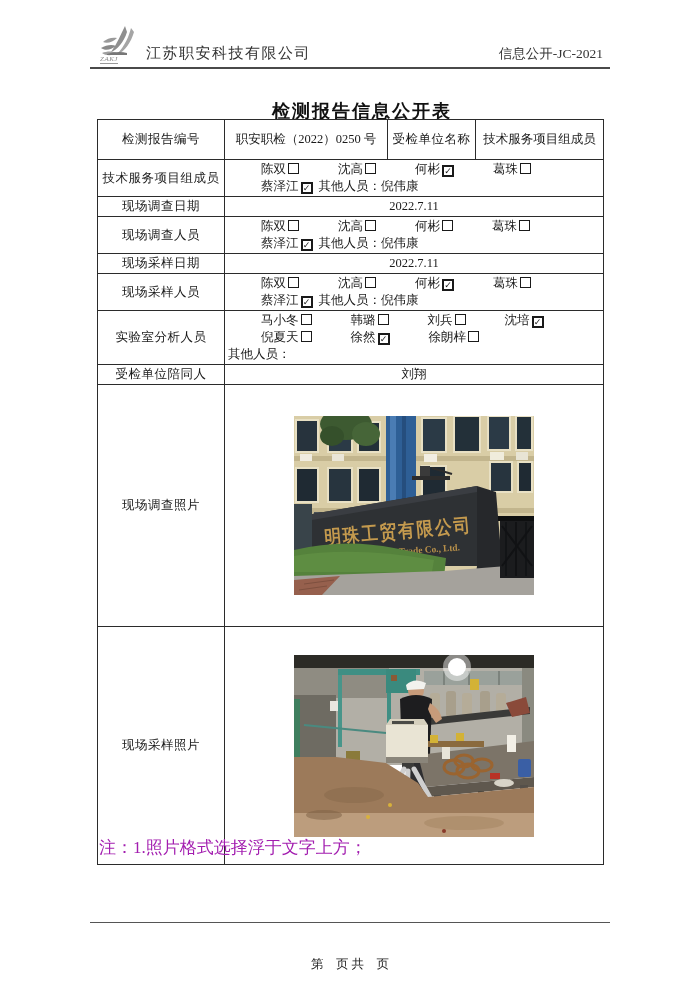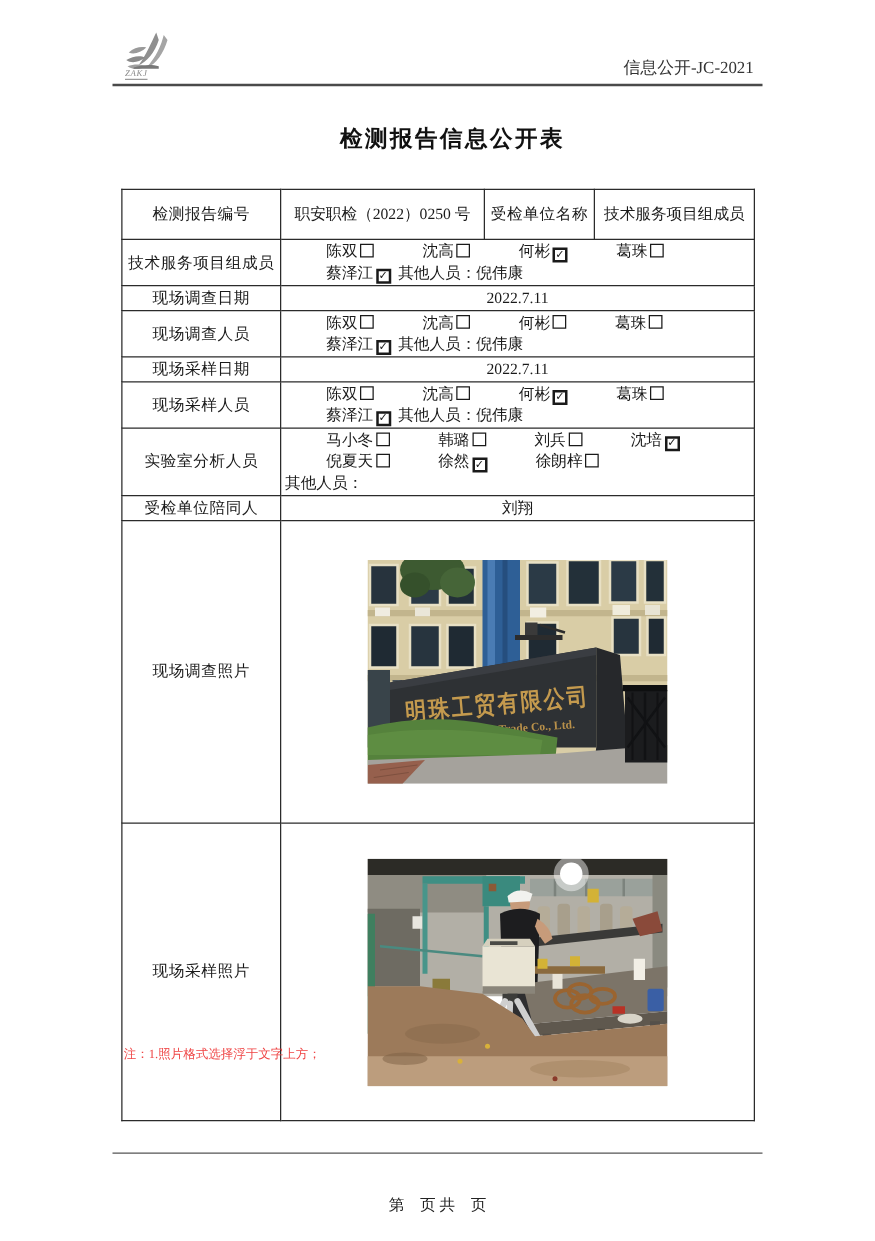--- a/index.html
+++ b/index.html
@@ -16,57 +16,58 @@
     color:#8a8a8a;border-bottom:1px solid #9a9a9a;letter-spacing:.5px;line-height:8px;}
   .company{position:absolute;left:49px;bottom:3px;font-size:15px;color:#333;letter-spacing:1.5px;}
   .doc-code{position:absolute;right:0;bottom:3px;font-size:13.5px;color:#333;}
   .header-rule{position:absolute;left:90px;top:67px;width:520px;height:0;
     border-top:2px solid #4a4a4a;}
   
   .title{position:absolute;left:0;top:87px;width:700px;margin:12px;text-align:center;
     font-size:18px;font-weight:bold;letter-spacing:2px;color:#111;}
   
   .doc-table{position:absolute;left:97px;top:119px;width:506px;border-collapse:collapse;
-    table-layout:fixed;margin-top:32px;}
+    table-layout:fixed;}
   .doc-table td{border:1px solid #2b2b2b;font-size:12.5px;padding:1px 3px;
     vertical-align:middle;word-break:break-all;}
   .lbl{text-align:center;font-size:12px;letter-spacing:.5px;padding:1px 2px;}
   .val-c{text-align:center;}
   .ckline{padding-left:6px;}
   .ck-item{margin-right:6px;white-space:nowrap;padding-left:33px;}
   .ckbox{display:inline-block;width:9px;height:9px;border:1px solid #1a1a1a;
     margin-left:2px;vertical-align:-1px;line-height:9px;text-align:center;
     font-size:9px;font-family:"DejaVu Sans",sans-serif;}
   .ckbox.checked{border-width:2px;width:8px;height:8px;line-height:8px;font-weight:bold;}
   .others{white-space:nowrap;}
   .photo-cell{padding:0;}
   .photo-wrap{display:flex;justify-content:center;align-items:center;width:100%;height:100%;}
   .photo-frame svg{display:block;}
   
-  .note{position:absolute;left:99px;top:836px;font-size:10px;color:#ef4444;}
+  .note{position:absolute;left:99px;top:836px;font-size:17px;color:#a21caf;}
   .footer-rule{position:absolute;left:90px;top:922px;width:520px;height:0;
     border-top:1.5px solid #555;}
   .footer-text{position:absolute;left:0;top:956px;width:700px;text-align:center;
     font-size:12.5px;white-space:pre;color:#222;}
 </style>
 </head>
 <body>
 
 <div class="header">
   <div class="logo">
     <svg width="46" height="42" viewBox="0 0 46 42">
       <path d="M28 2 C24 10 20 20 14 28 C20 26 27 18 30 8 Z" fill="#8f8f8f"></path>
       <path d="M34 4 C32 12 28 22 20 30 C28 28 34 18 37 8 Z" fill="#a5a5a5"></path>
       <path d="M6 18 C10 14 16 13 20 14 C16 18 10 20 6 18 Z" fill="#9a9a9a"></path>
       <path d="M4 24 C9 21 15 20 19 22 C14 26 8 27 4 24 Z" fill="#8a8a8a"></path>
       <path d="M5 29 C10 27 16 27 20 29 C15 32 9 32 5 29 Z" fill="#9f9f9f"></path>
       <path d="M10 30 C16 28 24 27 30 29 L30 31 L10 31 Z" fill="#777777"></path>
     </svg>
     <div class="logo-text">ZAKJ</div>
   </div>
+  <div class="company">江苏职安科技有限公司</div>
   <div class="doc-code">信息公开-JC-2021</div>
 </div>
 <div class="header-rule"></div>
 
 <h1 class="title">检测报告信息公开表</h1>
 
 <table class="doc-table">
   <colgroup>
       <col style="width:127px">
       <col style="width:163px">

